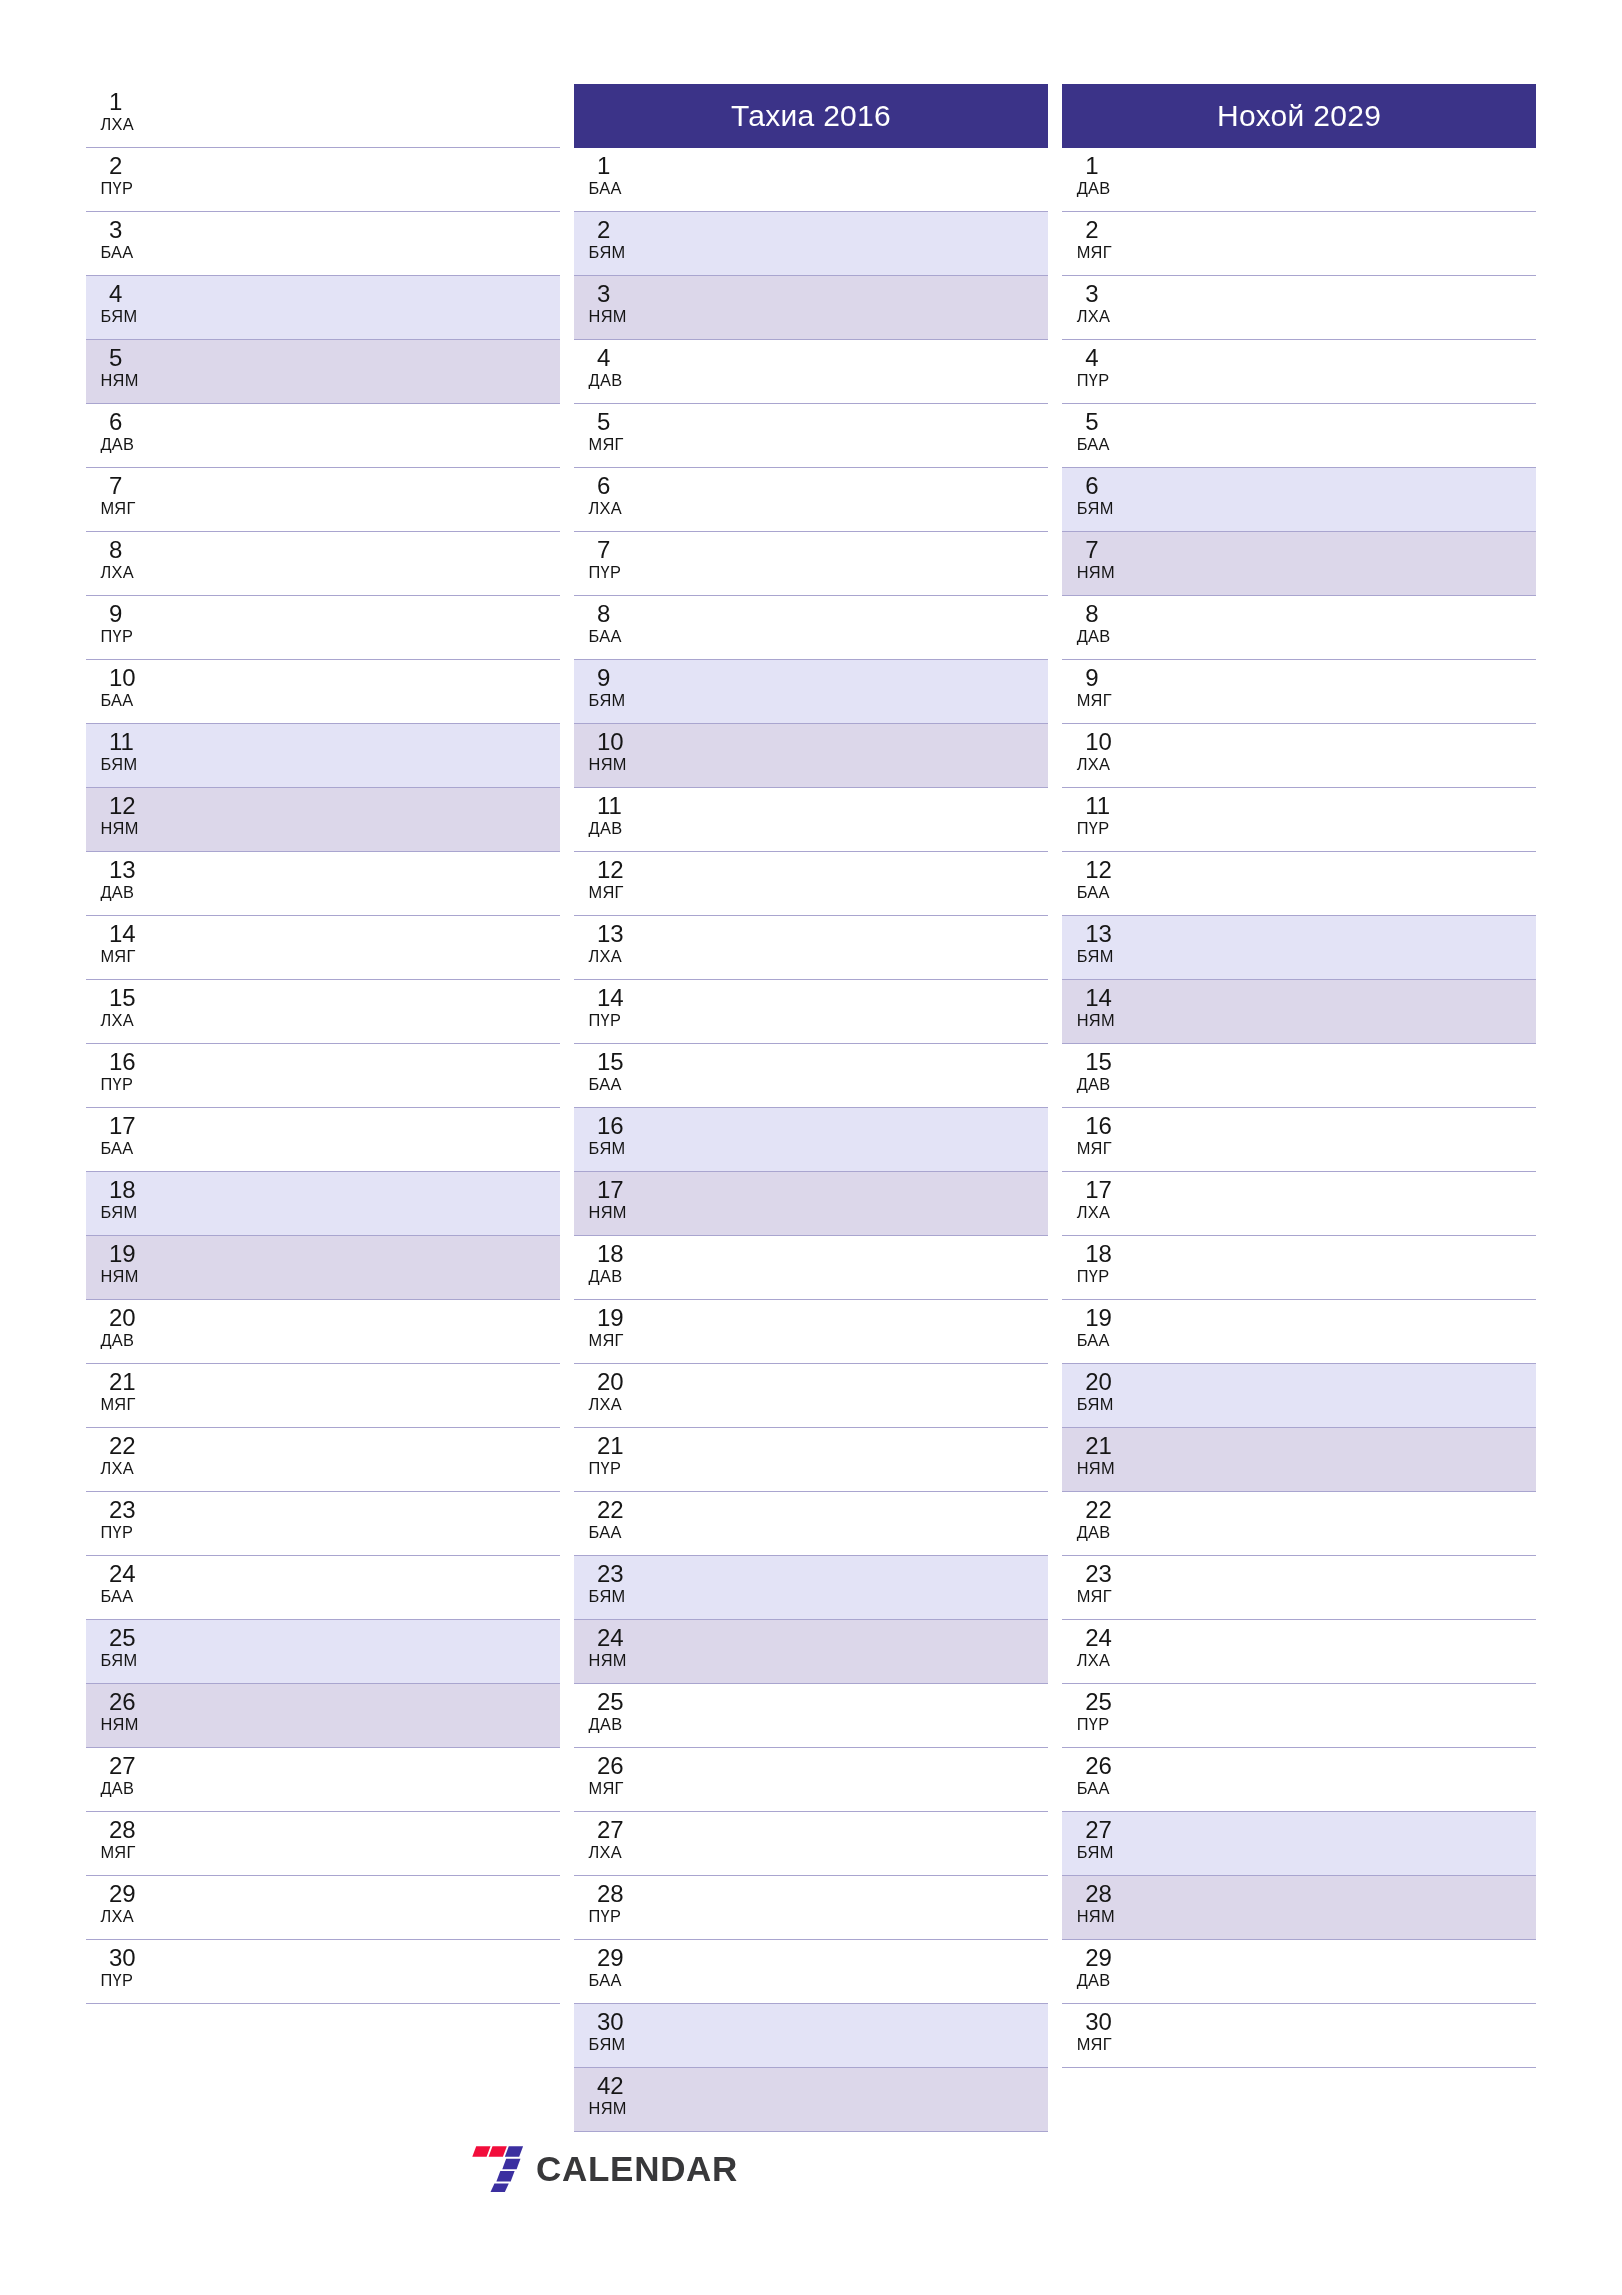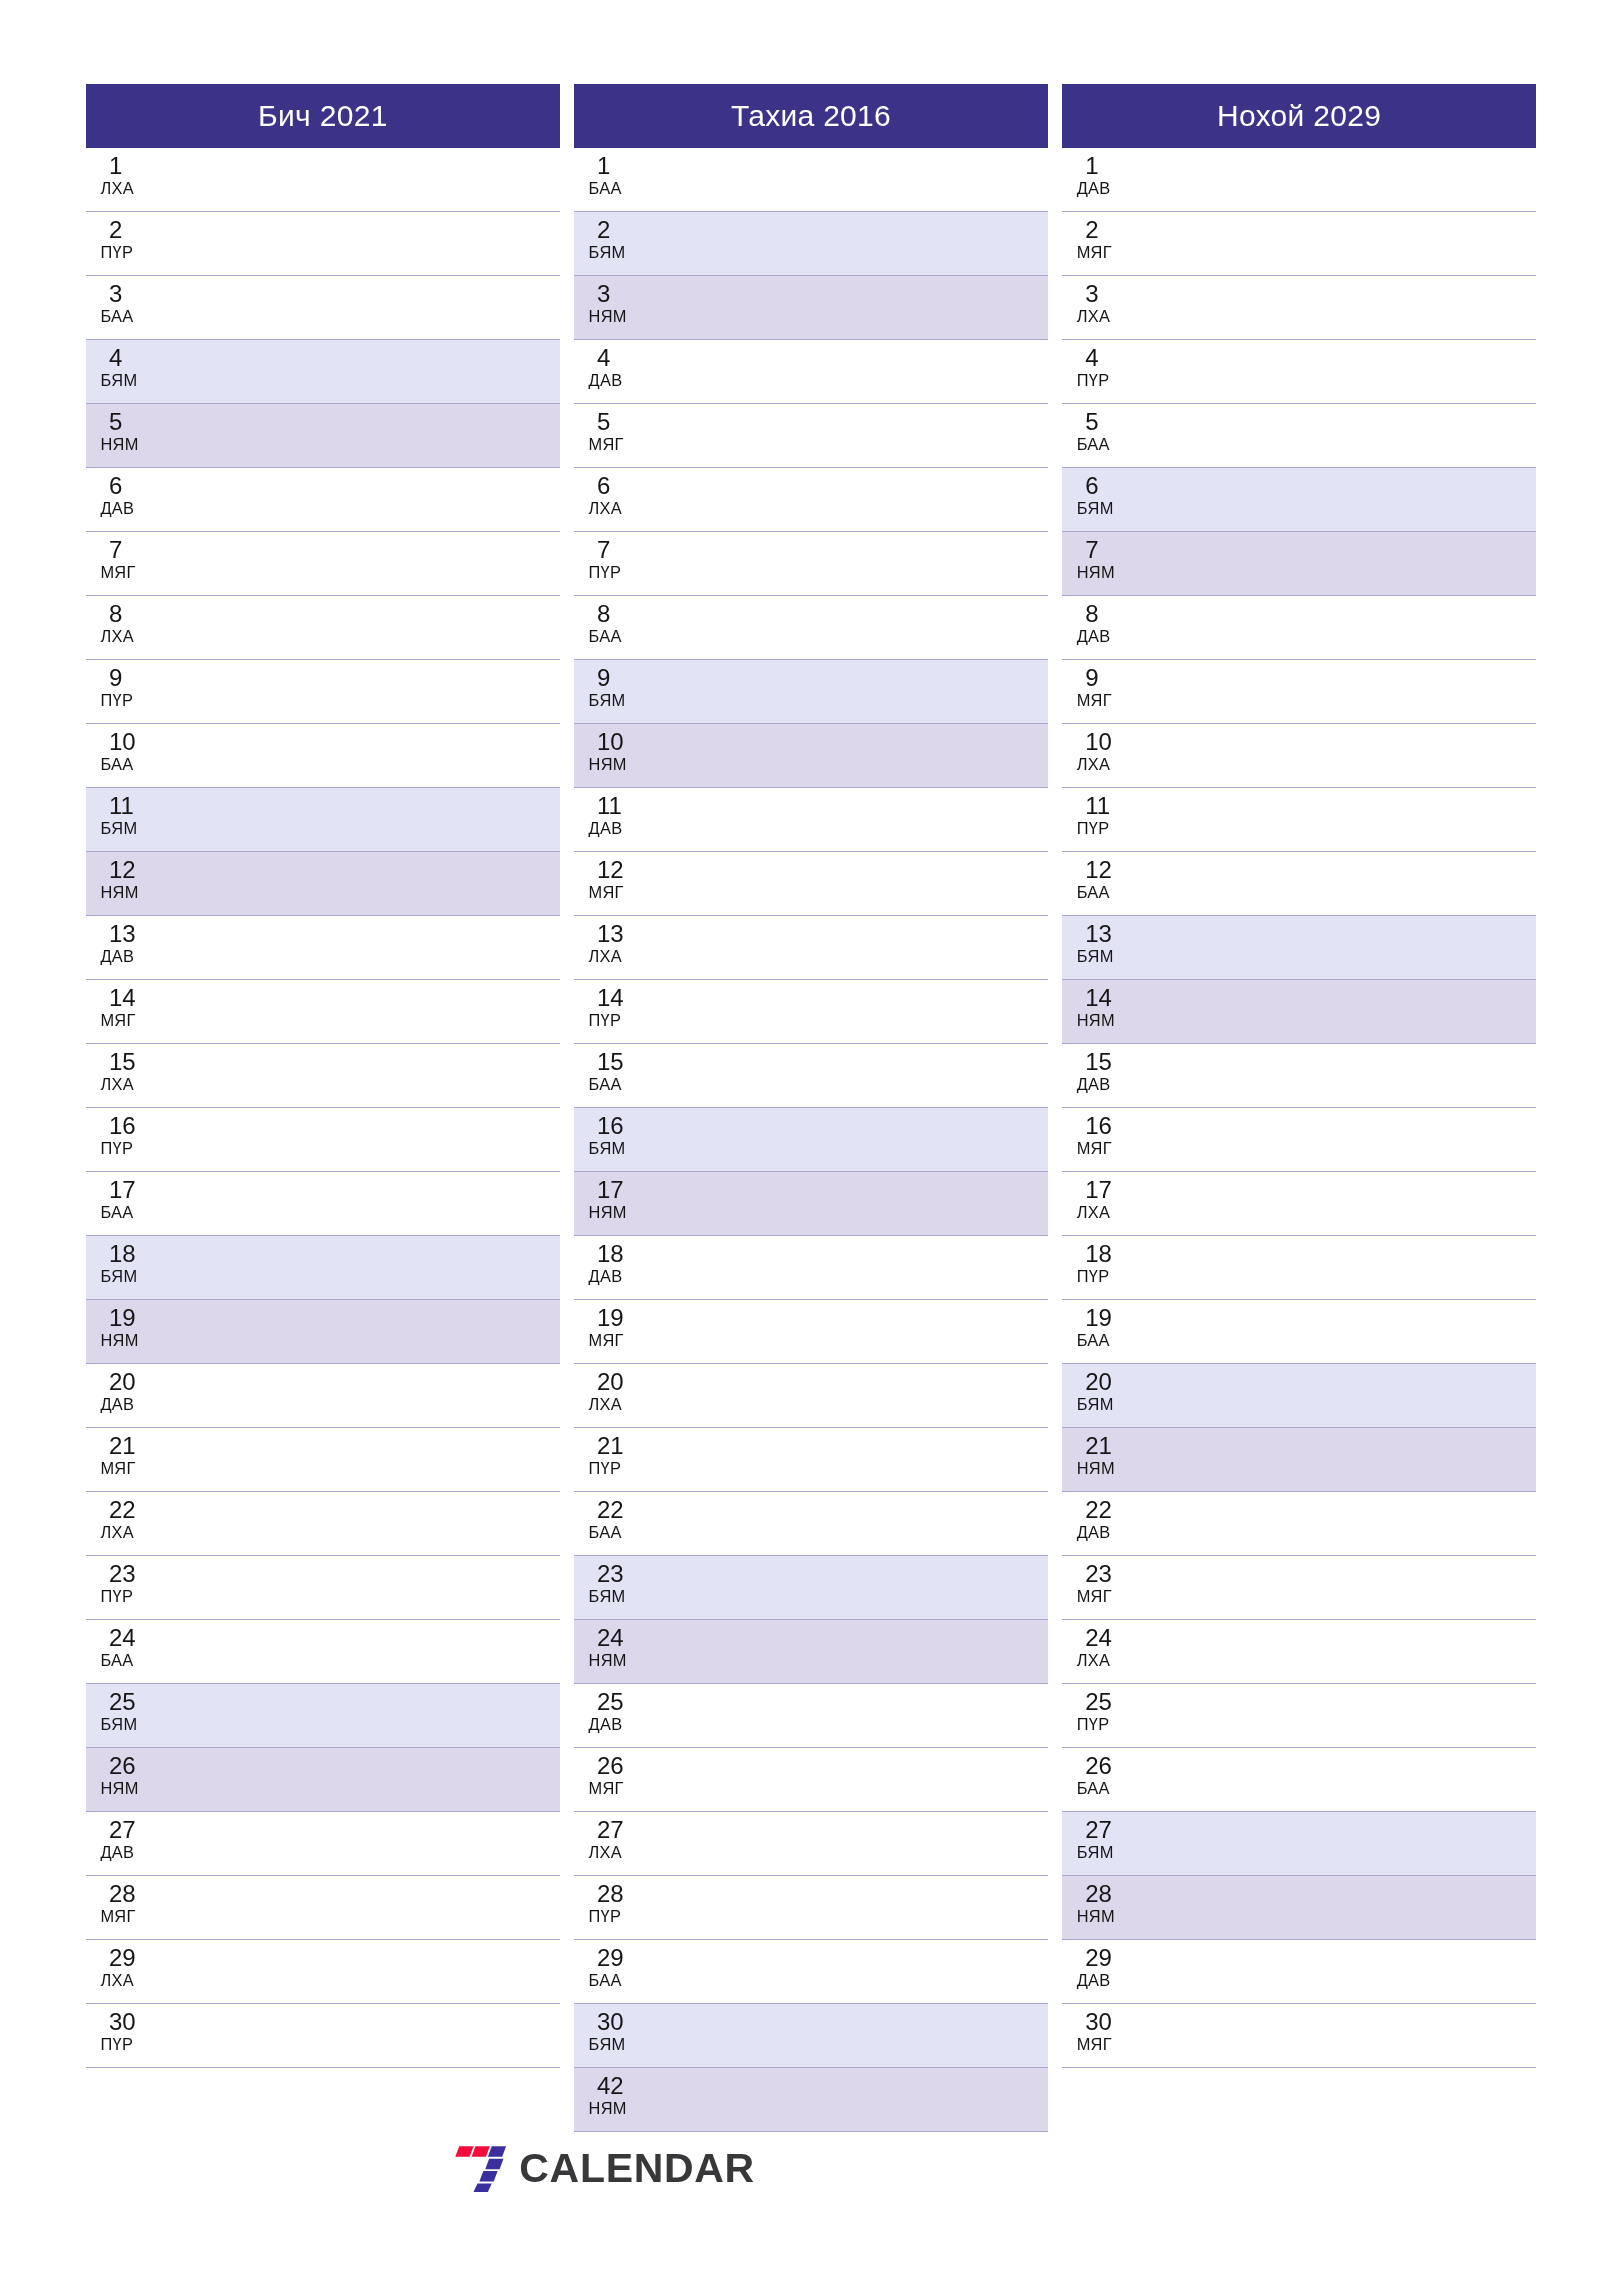--- a/index.html
+++ b/index.html
@@ -103,34 +103,33 @@
     display: flex;
     align-items: center;
     gap: 9.2px;
   }
   .logo-mark {
     width: 56px;
     height: 47px;
     position: relative;
   }
   .logo-text {
-    font-size: 41px;
+    font-size: 35px;
     font-weight: bold;
     color: #38383a;
     letter-spacing: 0.7px;
     line-height: 33px;
   }
 </style>
 </head>
 <body>
 
 <div class="page">
 
 <div class="month-col">
-      <div class="month-header">Бич 2021</div>
       <div class="days">
         <div class="day-row">
           <span class="day-num">1</span>
           <span class="day-wd">ЛХА</span>
         </div>
         <div class="day-row">
           <span class="day-num">2</span>
           <span class="day-wd">ПҮР</span>
         </div>
         <div class="day-row">

